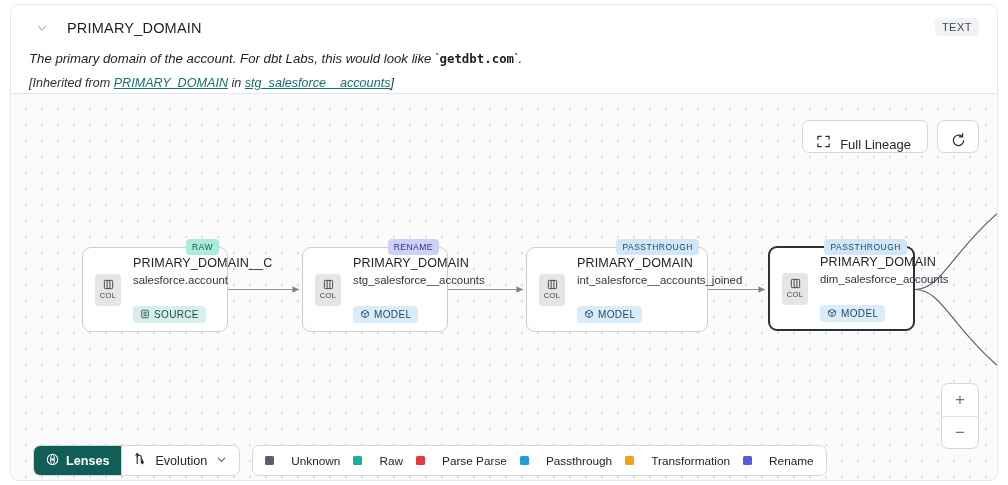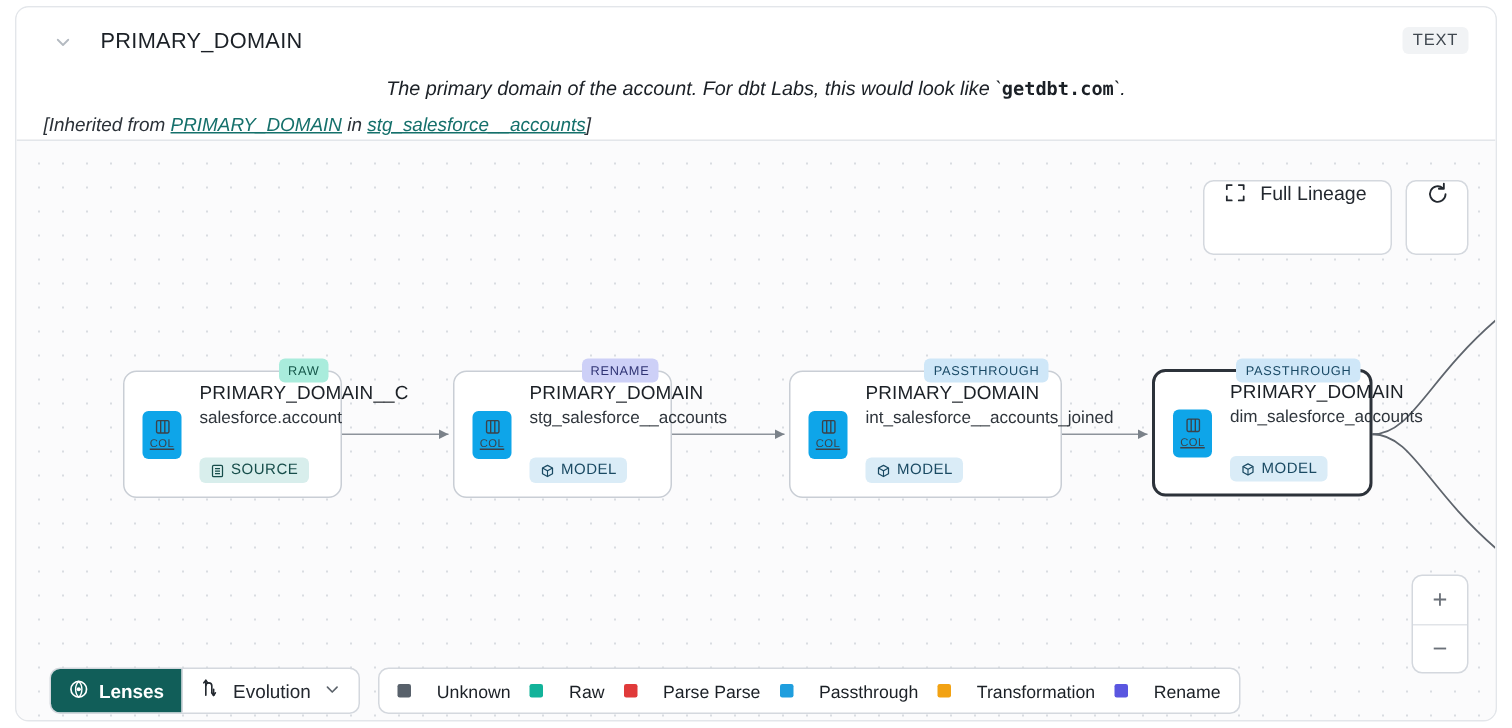--- a/index.html
+++ b/index.html
@@ -50,21 +50,20 @@
     letter-spacing: .5px;
     padding: 3px 7px 3px 7px;
     border-radius: 4px;
   }
   .desc {
     margin-top: 9px;
     font-size: 13.2px;
     font-style: italic;
     color: #1b2026;
     line-height: 1.35;
-    text-align: center;
   }
   .desc .code {
     font-family: "DejaVu Sans Mono", monospace;
     font-weight: bold;
     font-style: normal;
     font-size: 12.4px;
   }
   .inherited {
     margin-top: 8px;
     font-size: 12.6px;
@@ -100,27 +99,26 @@
     height: 85px;
     display: flex;
     align-items: center;
   }
   .node.selected {
     border: 2px solid #2c323a;
   }
   .col-chip {
     width: 26px; height: 32px;
     margin-left: 12px;
-    background: #0ea5e9;
+    background: #e5e5e5;
     border-radius: 4px;
     display: flex; flex-direction: column;
     align-items: center; justify-content: center;
     color: #3b424a;
     flex: 0 0 auto;
-    text-decoration: underline;
   }
   .col-chip .lbl { font-size: 7.5px; letter-spacing: .3px; margin-top: 1px; }
   .node-body { margin-left: 12px; padding-right: 10px; }
   .node-name {
     font-size: 12.6px;
     color: #1b2026;
     letter-spacing: .1px;
     white-space: nowrap;
   }
   .node-sub {
@@ -157,22 +155,22 @@
   
   .top-controls {
     position: absolute;
     right: 18px; top: 26px;
     display: flex; gap: 9px;
   }
   .btn {
     background: #ffffff;
     border: 1px solid #d4d8de;
     border-radius: 7px;
-    height: 50px;
-    display: flex; align-items: flex-start; justify-content: center;
+    height: 33px;
+    display: flex; align-items: flex-end; justify-content: center;
     gap: 9px;
     font-size: 13px;
     color: #23282f;
     cursor: pointer;
   }
   .btn-full { padding: 0 16px 0 13px; }
   .btn-icon { width: 42px; }
 
   .zoom-controls {
     position: absolute;

